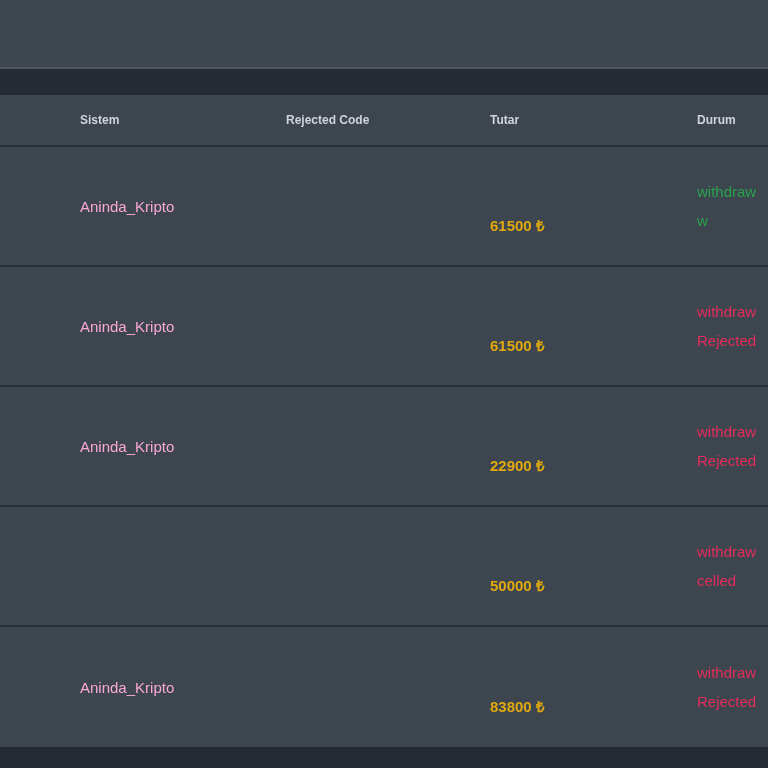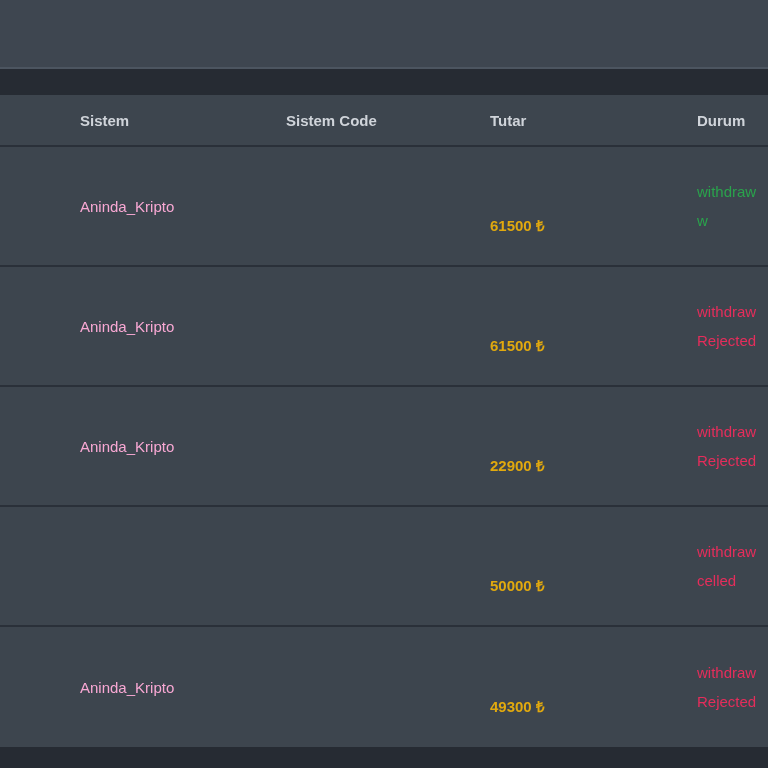--- a/index.html
+++ b/index.html
@@ -17,21 +17,21 @@
   .section-gap { height:26px; }
   .table-card { background:#3d454e; }
   .thead {
     position:relative;
     height:52px;
     border-bottom:2px solid #2a3039;
   }
   .th {
     position:absolute; top:0; bottom:0;
     display:flex; align-items:center;
-    color:#d0d4da; font-size:15px; font-weight:600;
+    color:#d0d4da; font-size:12px; font-weight:600;
     white-space:nowrap;
   }
   .row {
     position:relative;
     height:120px;
     border-bottom:2px solid #2a3039;
   }
   .row:last-child { height:120px; border-bottom:none; }
   .cell {
     position:absolute; top:0; bottom:0;
@@ -56,21 +56,21 @@
 </style>
 </head>
 <body>
 
 <div class="topbar"></div>
 <div class="section-gap"></div>
 
 <div class="table-card">
   <div class="thead">
     <div class="th col-sistem">Sistem</div>
-    <div class="th col-voucher">Sistem Code</div>
+    <div class="th col-voucher">Rejected Code</div>
     <div class="th col-tutar">Tutar</div>
     <div class="th col-durum">Durum</div>
   </div>
   <div>
   <div class="row">
     <div class="cell c-system">Aninda_Kripto</div>
     <div class="cell c-voucher"></div>
     <div class="cell c-amount">61500 ₺</div>
     <div class="cell c-status status-green">
           <div>withdraw</div>
@@ -103,20 +103,20 @@
     <div class="cell c-amount">50000 ₺</div>
     <div class="cell c-status status-red">
           <div>withdraw</div>
           <div>celled</div>
         </div>
   </div>
 
   <div class="row">
     <div class="cell c-system">Aninda_Kripto</div>
     <div class="cell c-voucher"></div>
-    <div class="cell c-amount">49300 ₺</div>
+    <div class="cell c-amount">83800 ₺</div>
     <div class="cell c-status status-red">
           <div>withdraw</div>
           <div>Rejected</div>
         </div>
   </div>
 </div>
 </div>
 
 </body></html>

